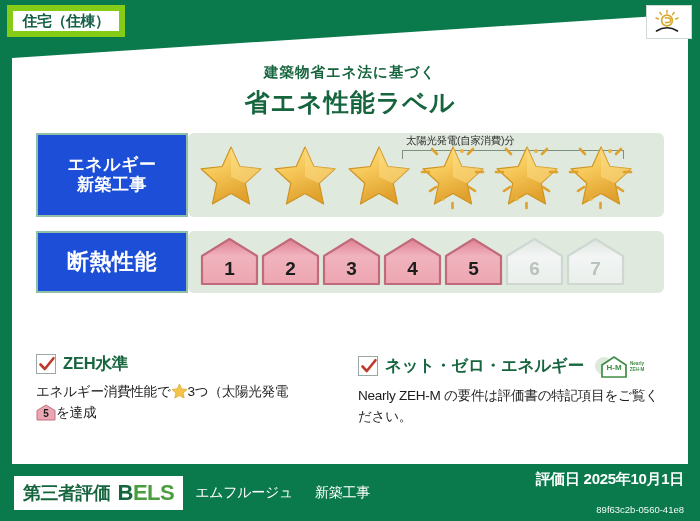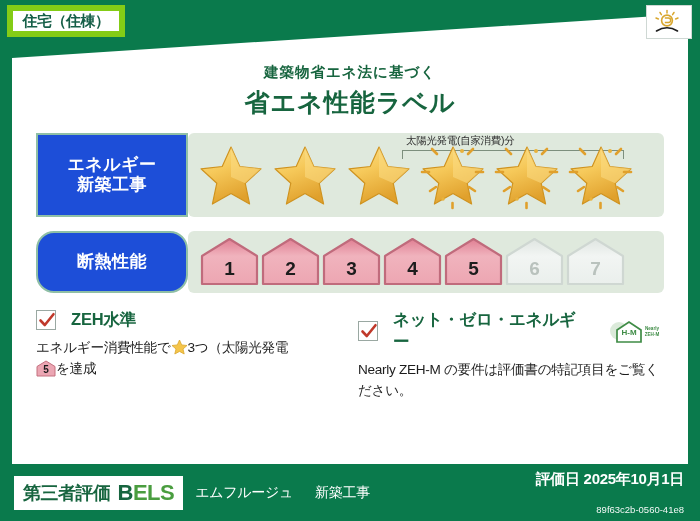--- a/index.html
+++ b/index.html
@@ -70,21 +70,21 @@
   .perf-row + .perf-row { margin-top: 14px; height: 62px; }
   .row-label {
     width: 152px; flex: 0 0 152px;
     background: #1d4ed8;
     border: 2px solid #8fbfa6;
     display: flex; flex-direction: column;
     align-items: center; justify-content: center;
     color: #ffffff; font-weight: bold;
     font-size: 17px; line-height: 1.18; letter-spacing: 0.5px;
   }
-  .row-label.one-line { font-size: 17px; border-radius: 18px; }
+  .row-label.one-line { font-size: 22px; }
   .row-body {
     flex: 1; background: #dfe9dd; position: relative;
     display: flex; align-items: center; border-radius: 6px;
   }
 
   
   .stars { display: flex; align-items: center; gap: 1px; padding-left: 6px; position: relative; width: 100%; }
   .star-cell { position: relative; width: 73px; height: 72px; display: flex; align-items: center; justify-content: center; }
   .star-svg { width: 66px; height: 63px; display:block; }
   .spark { position: absolute; inset: 0; pointer-events: none; }
@@ -109,21 +109,21 @@
     text-align: center; font-size: 19px; font-weight: bold;
     color: #1d1d1d;
   }
   .house.off .num { color: #b9c2bd; }
 
   
   .criteria {
     display: flex; margin: 16px 24px 0 24px; gap: 16px;
   }
   .crit { flex: 1; }
-  .crit-head { display: flex; align-items: center; gap: 15px; }
+  .crit-head { display: flex; align-items: center; gap: 7px; margin-top: 44px; }
   .chk {
     width: 20px; height: 20px; border: 1.5px solid #9aa8a2;
     background: #fff; position: relative; flex: 0 0 auto;
   }
   .chk svg { position: absolute; left: 1px; top: 0px; width: 18px; height: 18px; }
   .crit-title { font-size: 16.5px; font-weight: bold; color: #17653f; letter-spacing: -0.2px; }
   .crit-body {
     margin-top: 7px; font-size: 13.6px; color: #1d1d1d;
     line-height: 1.52; letter-spacing: -0.3px;
   }

